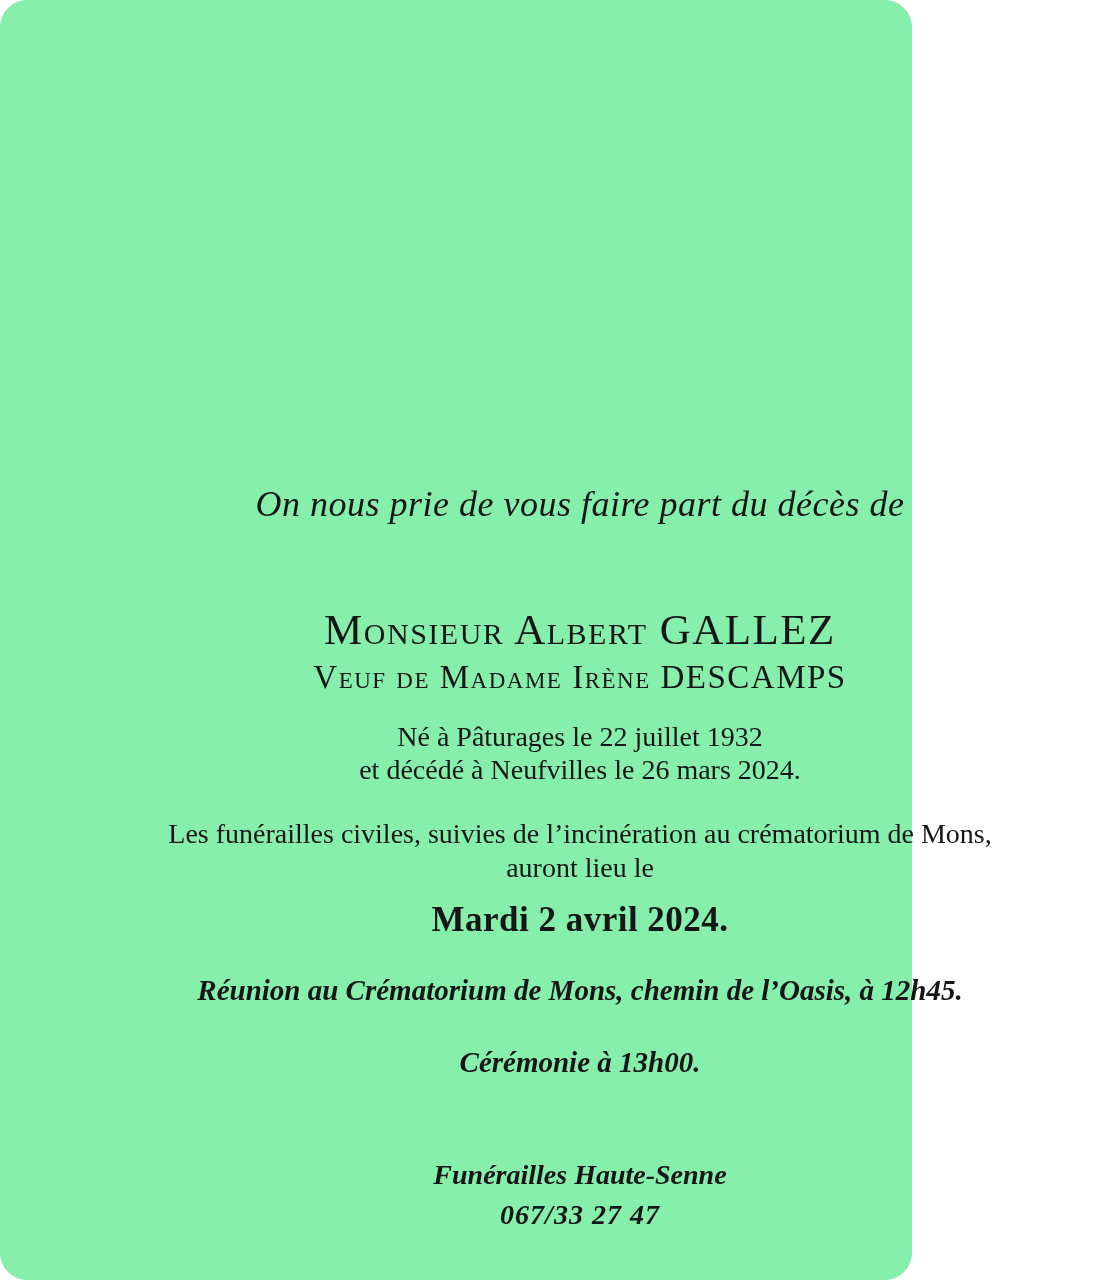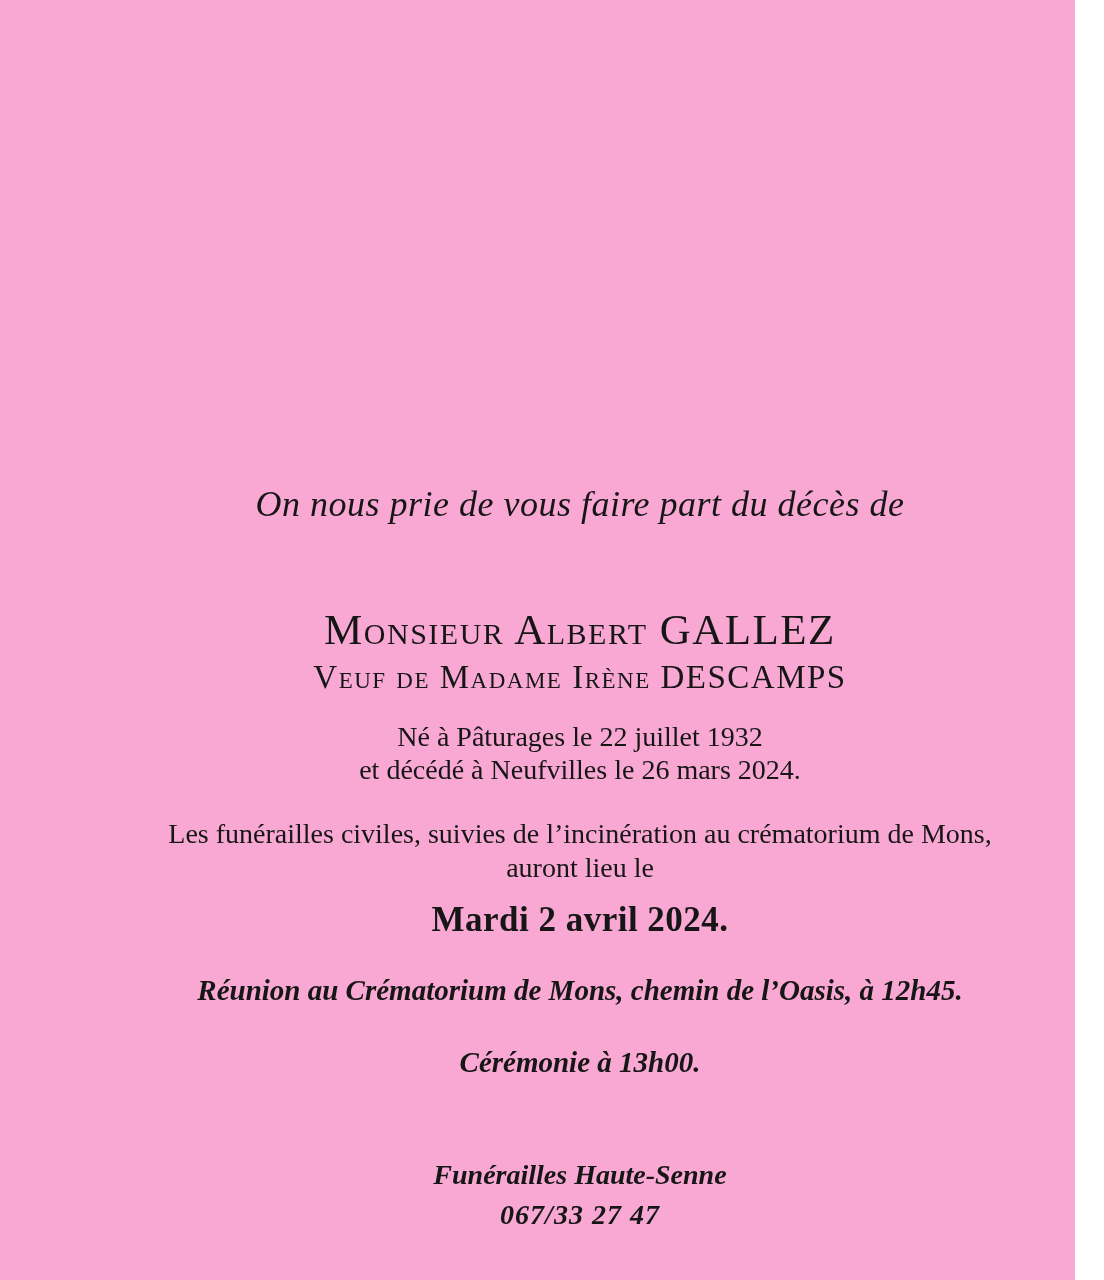--- a/index.html
+++ b/index.html
@@ -9,23 +9,24 @@
   body {
     width: 1104px;
     height: 1280px;
     background: #ffffff;
     overflow: hidden;
     font-family: "Liberation Serif", "DejaVu Serif", serif;
     color: #161616;
   }
   .page {
     position: relative;
-    width: 1075px;
+    width: 912px;
     height: 1280px;
-    background: #f9a8d4;
+    background: #86efac;
+    border-radius: 27px;
   }
   
   .line {
     position: absolute;
     left: 28px;
     width: 1104px;
     text-align: center;
     line-height: 1.15;
     white-space: nowrap;
   }

